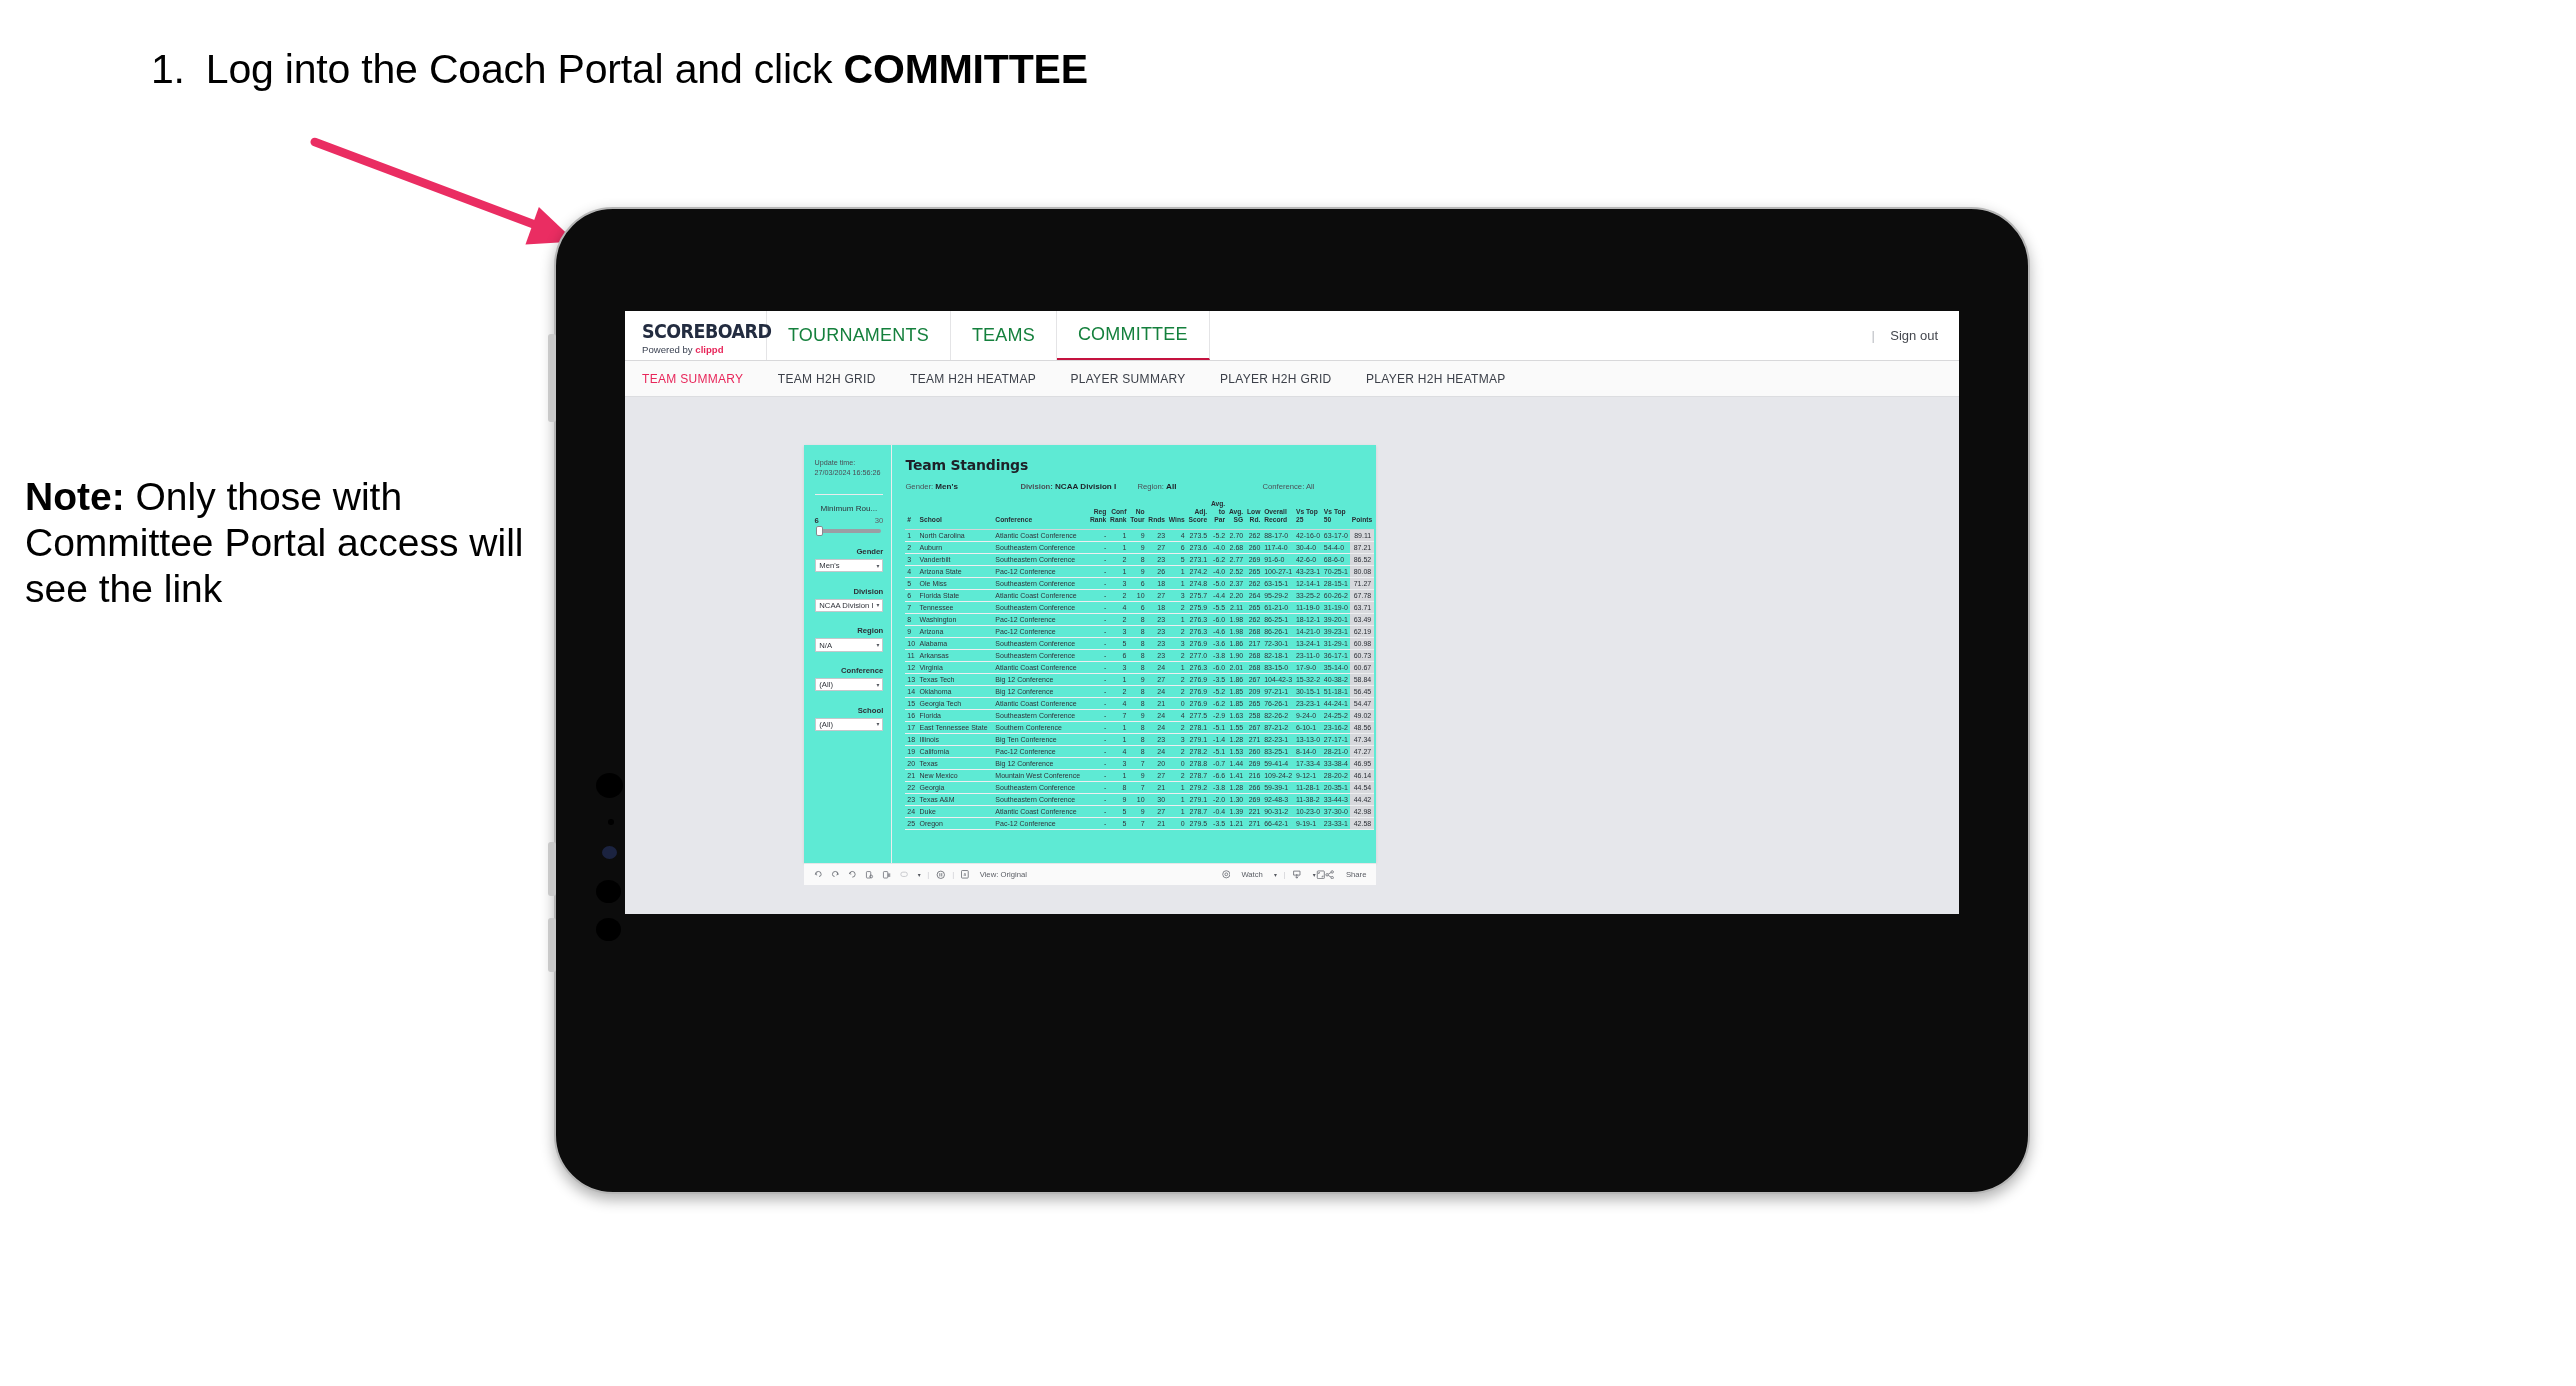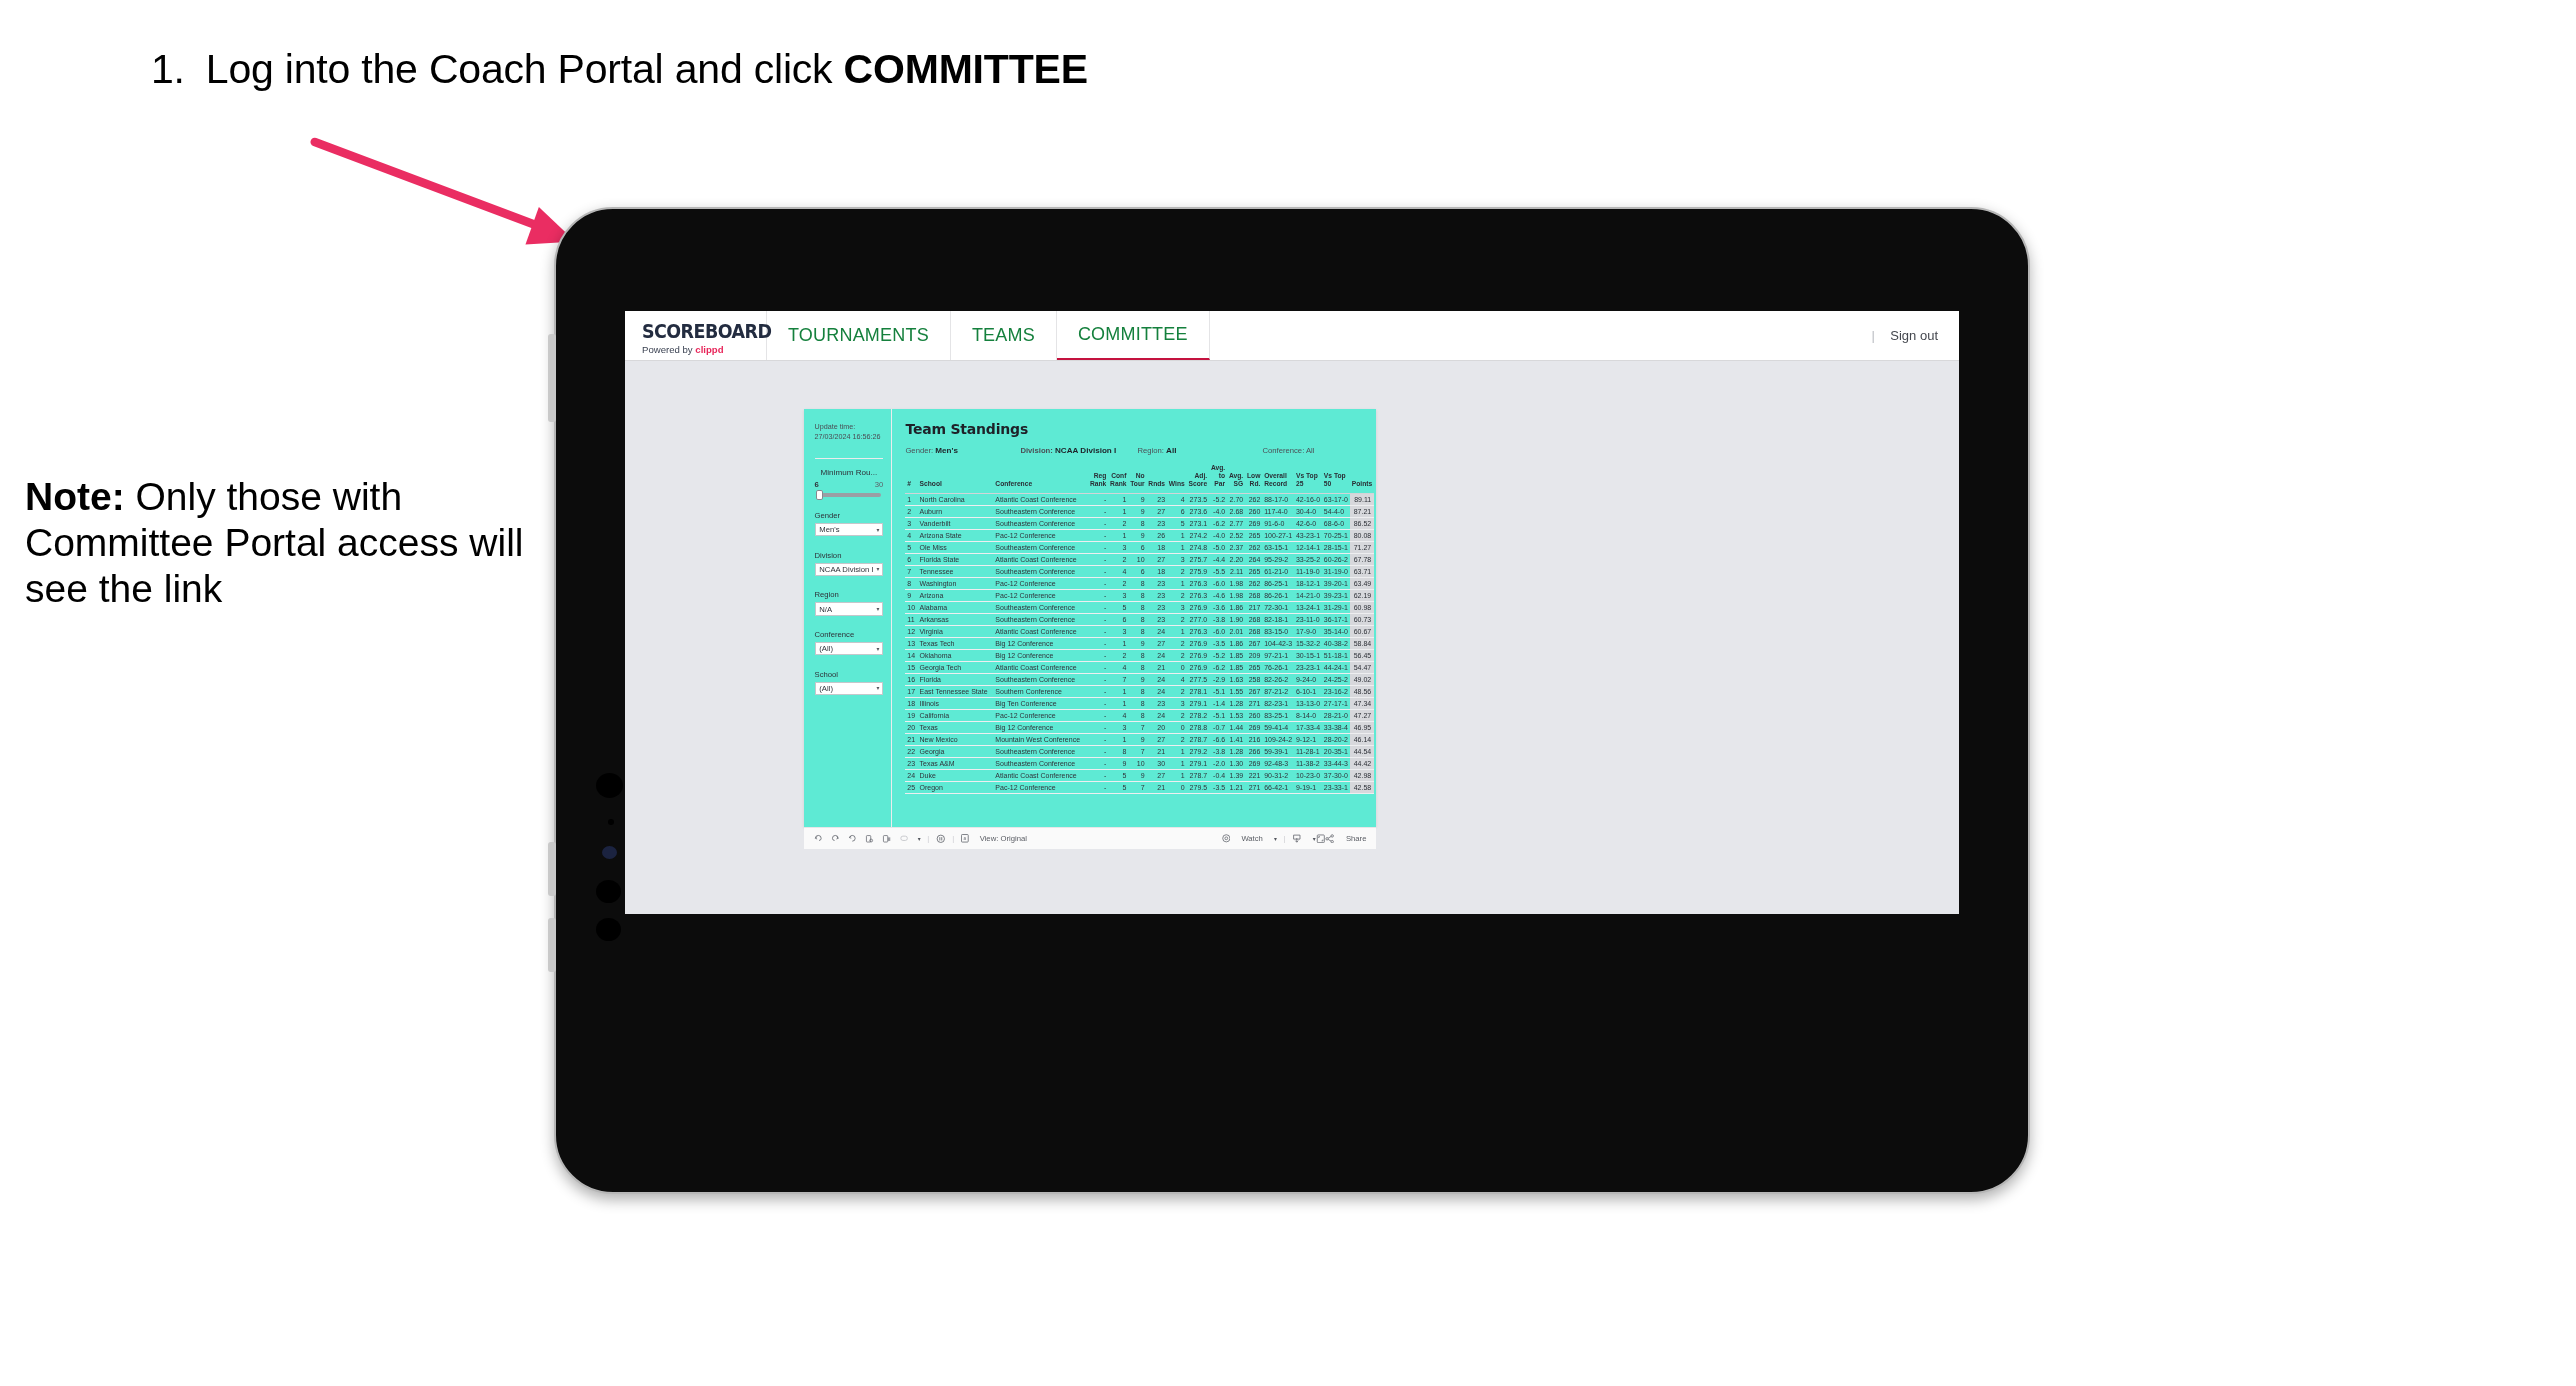--- a/index.html
+++ b/index.html
@@ -195,21 +195,21 @@
   
   .filter-col {
     width: 88px;
     padding: 12.5px 7.7px 0 10.5px;
     border-right: 1px solid #ececed;
     flex-shrink: 0;
   }
   .upd-label { font-size: 7.2px; color: #4a4d54; line-height: 1.45; }
   .filter-sep { height: 1px; background: #ebebec; margin: 15.3px 0 9.6px 0; }
   .f-group { margin-bottom: 14.4px; }
-  .f-title { font-size: 7.7px; color: #2e3138; font-weight: normal; margin-bottom: 2.9px; }
+  .f-title { font-size: 7.7px; color: #2e3138; font-weight: bold; margin-bottom: 2.9px; text-align: right; }
   .f-title.center { text-align: center; font-weight: normal; font-size: 8.1px; }
   .slider-row {
     display: flex;
     justify-content: space-between;
     font-size: 7.7px;
     color: #5d6067;
     margin-bottom: 1.9px;
   }
   .slider-row .lo { color: #2e3138; font-weight: bold; }
   .slider-track {
@@ -362,20 +362,28 @@
       <div class="nav-tab">TEAMS</div>
       <div class="nav-tab active">COMMITTEE</div>
 
       <div class="appbar-spacer"></div>
       <div class="appbar-right">
         <span class="divider">|</span>
         <span class="signout">Sign out</span>
       </div>
     </div>
 
+    <div class="subnav">
+      <div class="subnav-item active">TEAM SUMMARY</div>
+      <div class="subnav-item">TEAM H2H GRID</div>
+      <div class="subnav-item">TEAM H2H HEATMAP</div>
+      <div class="subnav-item">PLAYER SUMMARY</div>
+      <div class="subnav-item">PLAYER H2H GRID</div>
+      <div class="subnav-item">PLAYER H2H HEATMAP</div>
+    </div>
 
     <div class="viz-area">
 
       <div class="viz-card">
 
         <div class="filter-col">
           <div class="upd-label">
             <div>Update time:</div>
             <div>27/03/2024 16:56:26</div>
           </div>

